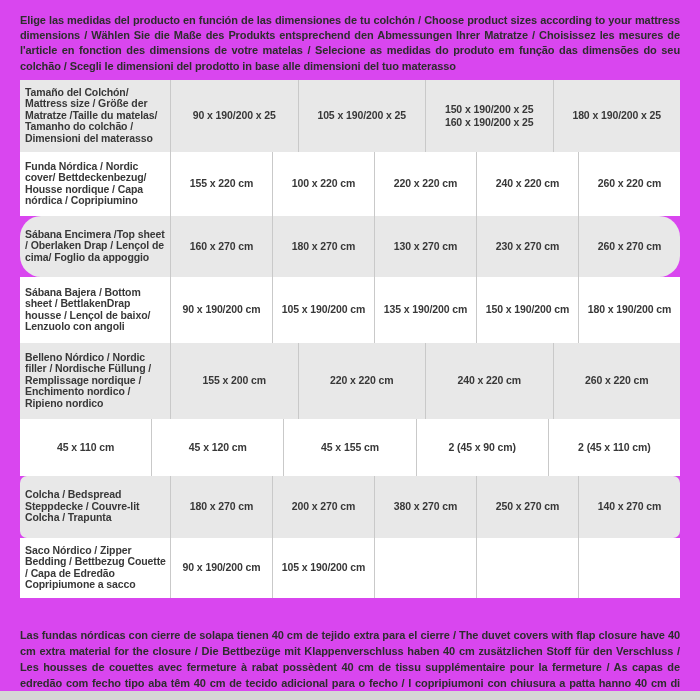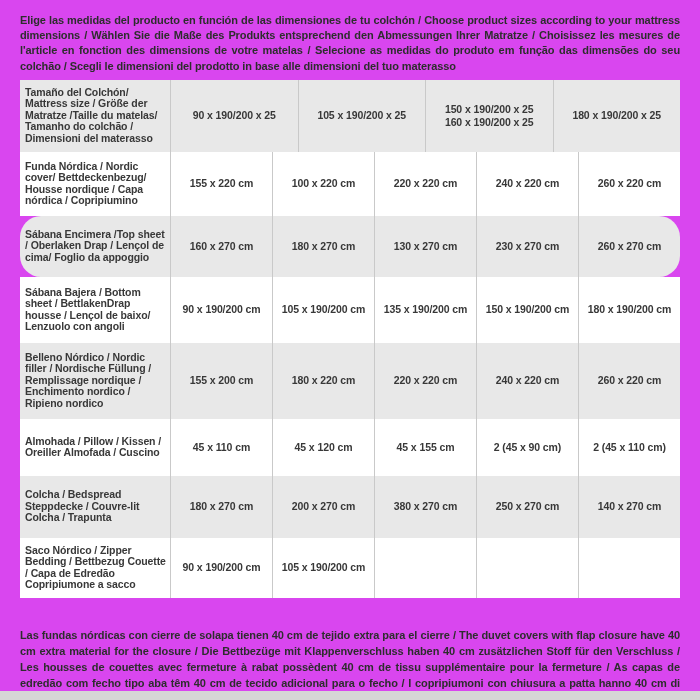--- a/index.html
+++ b/index.html
@@ -29,21 +29,21 @@
     align-items: stretch;
   }
   .t-row:nth-child(odd) { background: #e8e8e8; }
   .t-row:nth-child(even) { background: #ffffff; }
   .t-row:nth-child(1) { min-height: 72px; }
   .t-row:nth-child(2) { min-height: 64px; }
   .t-row:nth-child(3) { min-height: 61px; border-radius: 21px; }
   .t-row:nth-child(4) { min-height: 66px; }
   .t-row:nth-child(5) { min-height: 76px; }
   .t-row:nth-child(6) { min-height: 57px; }
-  .t-row:nth-child(7) { min-height: 62px; }
+  .t-row:nth-child(7) { min-height: 62px; border-radius: 7px; }
   .t-row:nth-child(8) { min-height: 60px; }
   .t-label {
     box-sizing: border-box;
     width: 150px;
     flex: 0 0 150px;
     display: flex;
     align-items: center;
     padding: 6px 2px 6px 5px;
     font-size: 10.5px;
     line-height: 1.1;
@@ -121,27 +121,25 @@
         <div class="t-label">Sábana Bajera / Bottom sheet / BettlakenDrap housse / Lençol de baixo/ Lenzuolo con angoli</div>
         <div class="t-cell">90 x 190/200 cm</div>
         <div class="t-cell">105 x 190/200 cm</div>
         <div class="t-cell">135 x 190/200 cm</div>
         <div class="t-cell">150 x 190/200 cm</div>
         <div class="t-cell">180 x 190/200 cm</div>
       </div>
       <div class="t-row">
         <div class="t-label">Belleno Nórdico / Nordic filler / Nordische Füllung / Remplissage nordique / Enchimento nordico / Ripieno nordico</div>
         <div class="t-cell">155 x 200 cm</div>
-        <div class="t-cell">180 x 220 cm</div>
         <div class="t-cell">220 x 220 cm</div>
         <div class="t-cell">240 x 220 cm</div>
         <div class="t-cell">260 x 220 cm</div>
       </div>
       <div class="t-row">
-        <div class="t-label">Almohada  / Pillow / Kissen / Oreiller Almofada / Cuscino</div>
         <div class="t-cell">45 x 110 cm</div>
         <div class="t-cell">45 x 120 cm</div>
         <div class="t-cell">45 x 155 cm</div>
         <div class="t-cell">2 (45 x 90 cm)</div>
         <div class="t-cell">2 (45 x 110 cm)</div>
       </div>
       <div class="t-row">
         <div class="t-label">Colcha / Bedspread Steppdecke / Couvre-lit Colcha / Trapunta</div>
         <div class="t-cell">180 x 270 cm</div>
         <div class="t-cell">200 x 270 cm</div>

